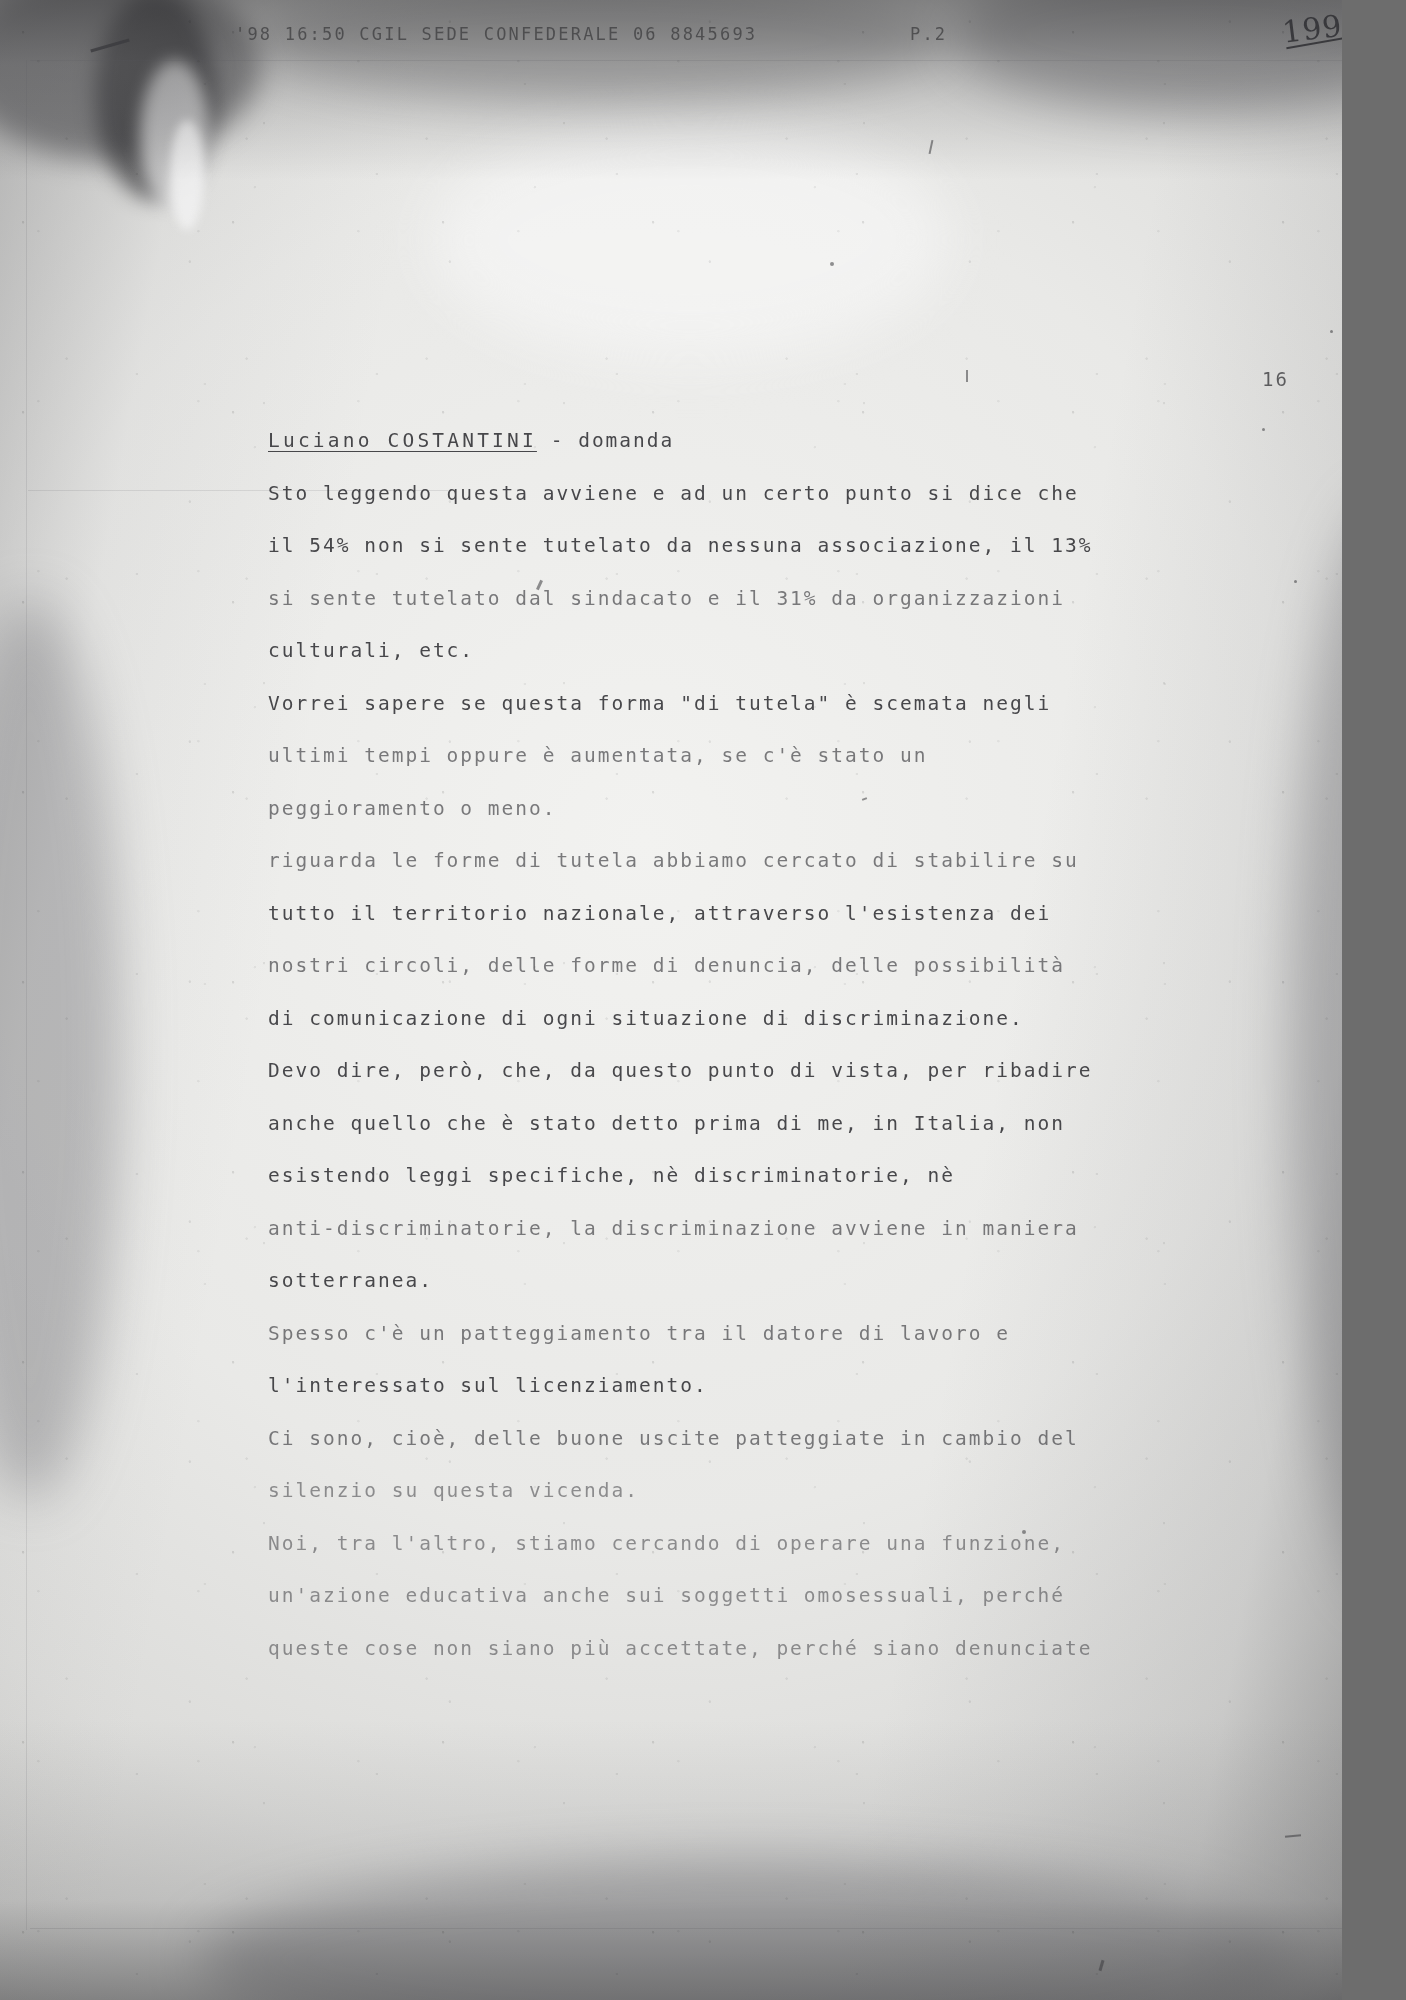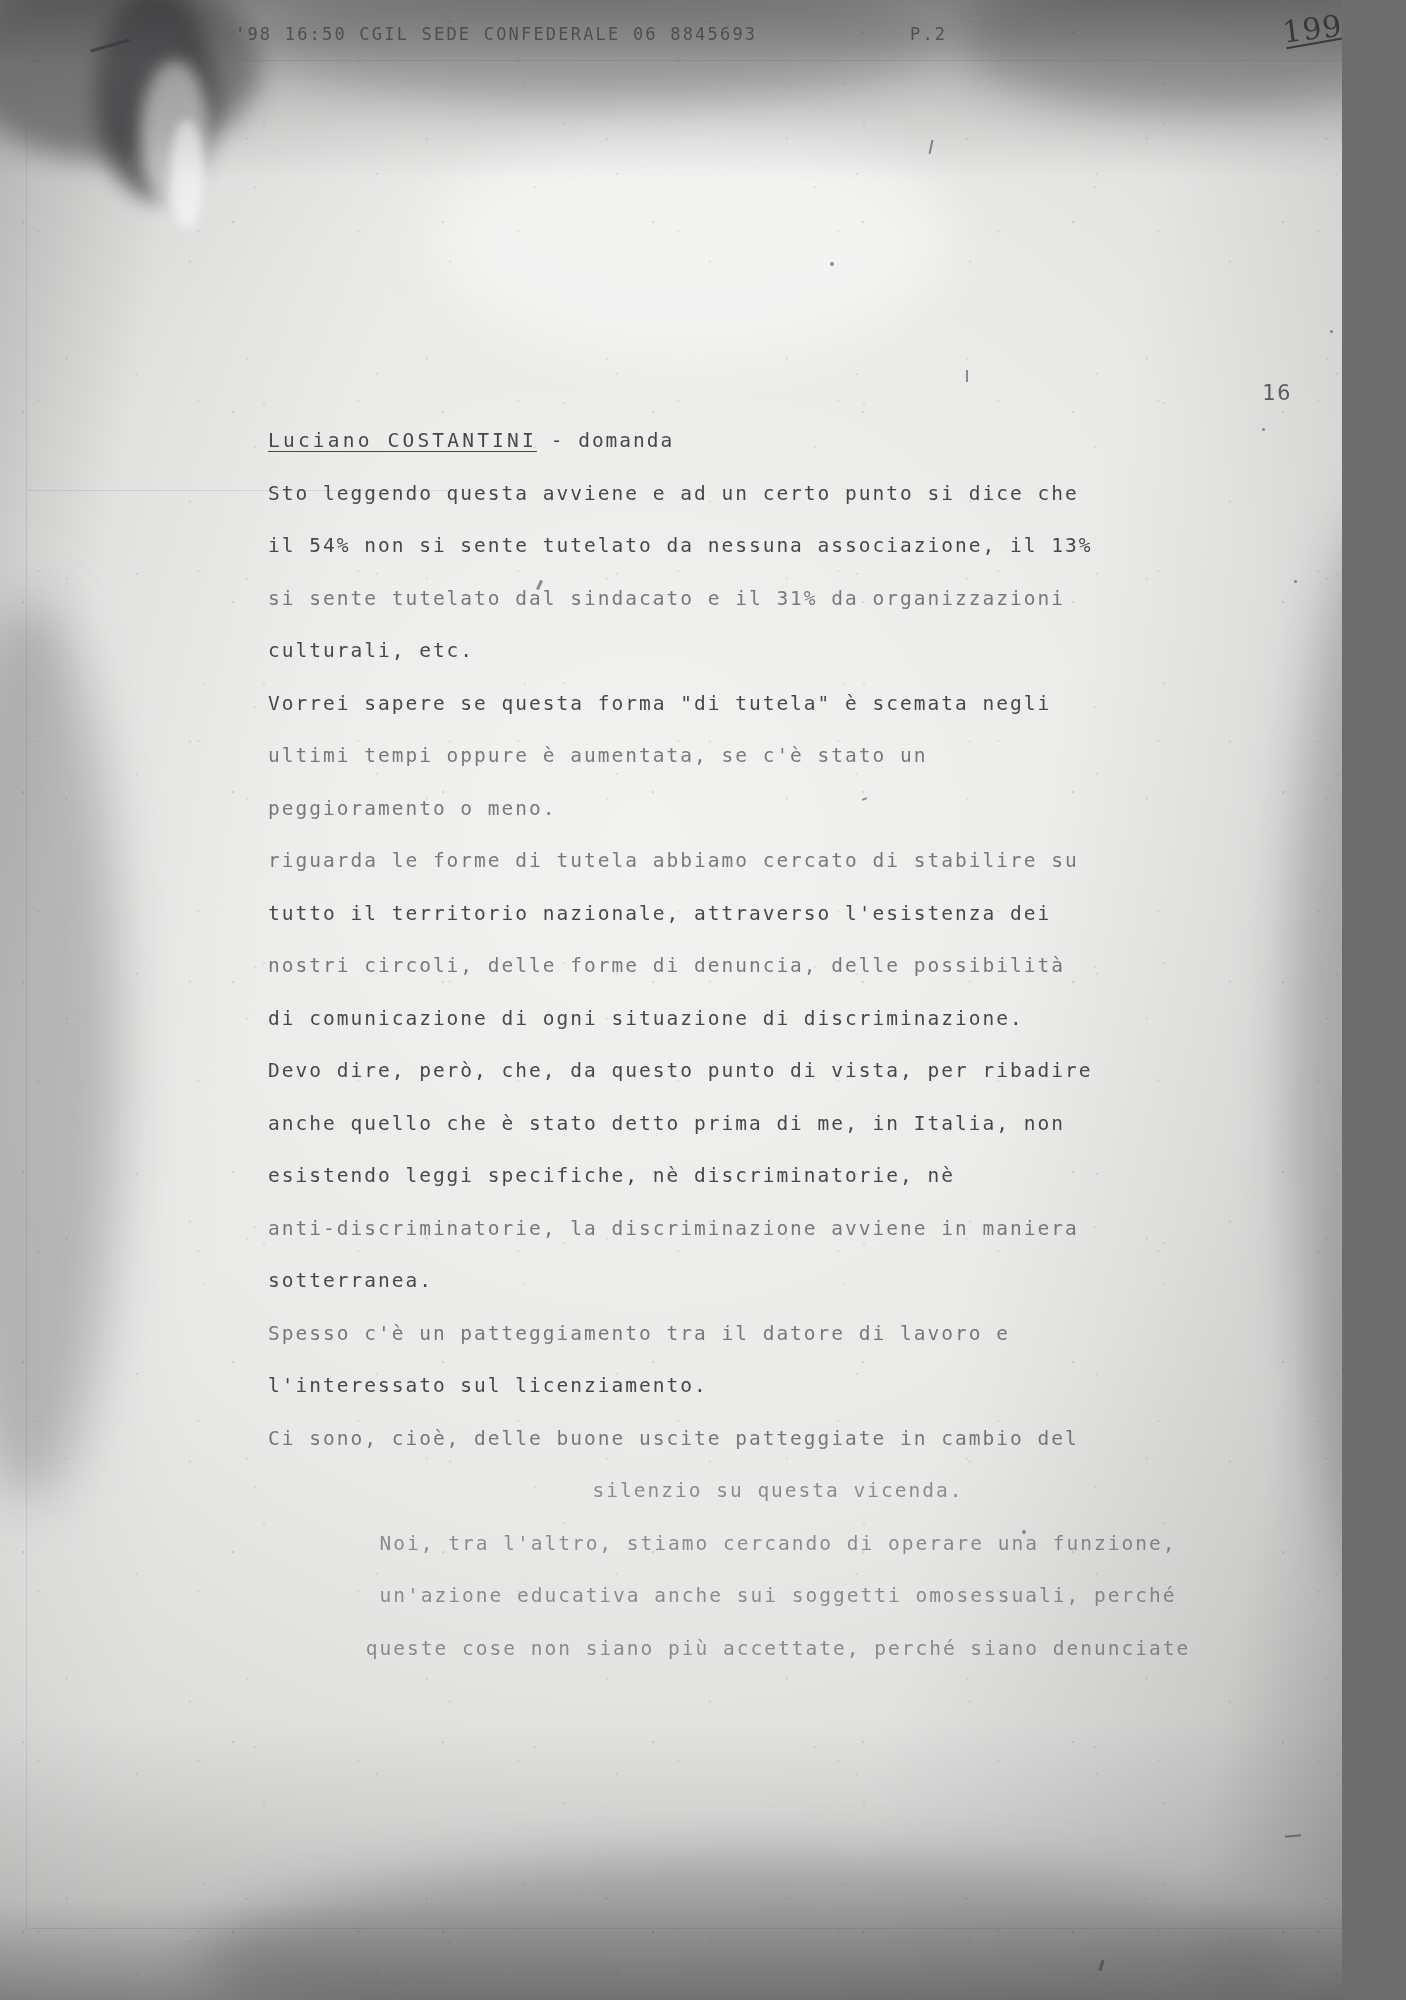--- a/index.html
+++ b/index.html
@@ -119,25 +119,24 @@
     margin-top: -4px;
     margin-left: 2px;
     transform: rotate(-3deg);
   }
 
   
   .folio {
     position: absolute;
     left: 1262px;
     top: 368px;
-    font-size: 22px;
+    font-size: 19px;
     letter-spacing: 2px;
     color: #3d3d40;
     opacity: .80;
-    margin-top: 12px;
   }
 
   
   .body {
     position: absolute;
     left: 268px;
     top: 415px;
     width: 1020px;
   }
   .line {
@@ -146,21 +145,21 @@
     letter-spacing: 2.0px;
     color: #313135;
     white-space: pre;
     opacity: .88;
   }
   .line.justify {
     white-space: normal;
     text-align: justify;
   }
   .line.faint  { opacity: .66; color: #3c3c40; }
-  .line.fainter{ opacity: .56; color: #444448; text-align: center; }
+  .line.fainter{ opacity: .56; color: #444448; }
   .spk { text-decoration: underline; text-underline-offset: 4px; }
   .spk-strong { letter-spacing: 3.2px; margin-top: 20px; }
 
   
   .mark { position: absolute; background: #3b3b3e; opacity: .55; }
   .m1 { left: 930px;  top: 140px; width: 2px;  height: 14px; transform: rotate(12deg); }
   .m2 { left: 830px;  top: 262px; width: 4px;  height: 4px;  border-radius: 50%; }
   .m3 { left: 1330px; top: 330px; width: 3px;  height: 3px;  border-radius: 50%; }
   .m4 { left: 966px;  top: 370px; width: 2px;  height: 12px; }
   .m5 { left: 1262px; top: 428px; width: 3px;  height: 3px;  border-radius: 50%; }

